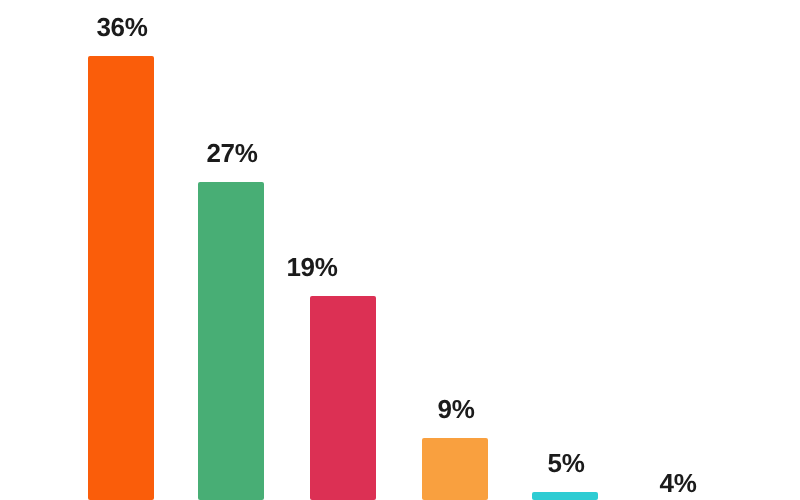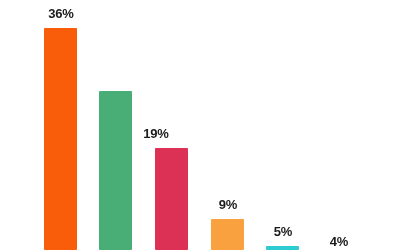--- a/index.html
+++ b/index.html
@@ -52,20 +52,21 @@
 <div id="chart-root">
 
   <div class="plot-area">
       <div class="bar-group" style="left: 44px; width: 33px; height: 222px;">
         <div class="bar" style="background: rgb(250, 93, 10); height: 100%;"></div>
       </div>
       <div class="bar-label" style="left: 39px; top: 6px; width: 44px;">36%</div>
       <div class="bar-group" style="left: 99px; width: 33px; height: 159px;">
         <div class="bar" style="background: rgb(72, 174, 117); height: 100%;"></div>
       </div>
+      <div class="bar-label" style="left: 94px; top: 69px; width: 44px;">27%</div>
       <div class="bar-group" style="left: 155px; width: 33px; height: 102px;">
         <div class="bar" style="background: rgb(220, 48, 84); height: 100%;"></div>
       </div>
       <div class="bar-label" style="left: 134px; top: 126px; width: 44px;">19%</div>
       <div class="bar-group" style="left: 211px; width: 33px; height: 31px;">
         <div class="bar" style="background: rgb(249, 160, 63); height: 100%;"></div>
       </div>
       <div class="bar-label" style="left: 206px; top: 197px; width: 44px;">9%</div>
       <div class="bar-group" style="left: 266px; width: 33px; height: 4px;">
         <div class="bar" style="background: rgb(45, 204, 211); height: 100%;"></div>

